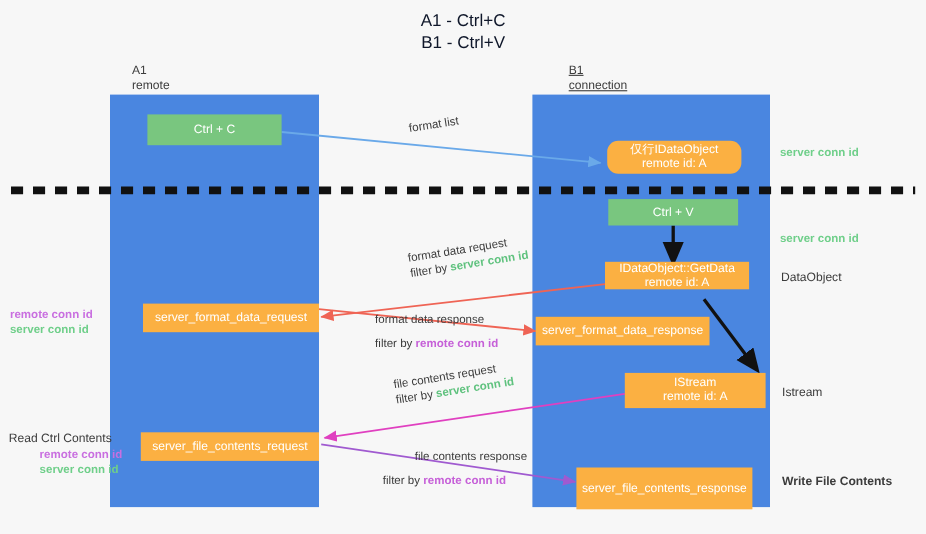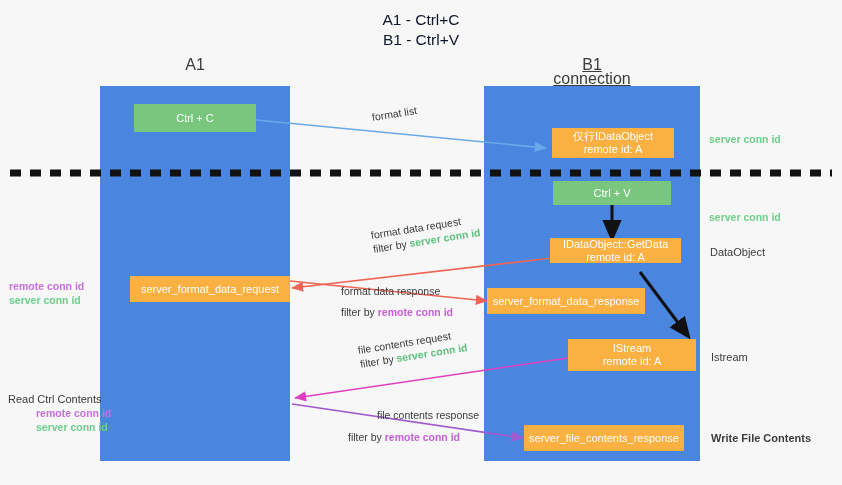--- a/index.html
+++ b/index.html
@@ -11,21 +11,21 @@
     position:relative;
     overflow:hidden;
   }
   #stage{position:absolute;inset:0;}
   svg.layer{position:absolute;left:0;top:0;width:842px;height:485px;pointer-events:none;}
 
   .lane{position:absolute;background:#4a86e0;}
   .lane-a{left:100px;top:86px;width:190px;height:375px;}
   .lane-b{left:484px;top:86px;width:216px;height:375px;}
 
-  .lane-head{position:absolute;text-align:center;font-size:16px;line-height:13.5px;color:#3c3c3c;}
+  .lane-head{position:absolute;font-size:11px;line-height:13.5px;color:#3c3c3c;}
   .lane-head .l1{display:block;}
   .lane-head .l2{display:block;}
 
   .title{position:absolute;left:0;top:10px;width:842px;text-align:center;
          font-size:15.5px;line-height:20px;color:#0f172a;}
 
   .node{position:absolute;box-sizing:border-box;
         display:flex;flex-direction:column;align-items:center;justify-content:center;
         color:#ffffff;font-size:11px;line-height:13px;text-align:center;}
   .node .ln{display:block;white-space:nowrap;}
@@ -48,20 +48,21 @@
 
 <div id="stage">
 
   <div class="title">
     <span>A1 - Ctrl+C</span><br>
     <span>B1 - Ctrl+V</span>
   </div>
 
   <div class="lane-head" style="left:120px;top:58px;width:150px;">
     <span class="l1">A1</span>
+    <span class="l2">remote</span>
   </div>
   <div class="lane-head" style="left:517px;top:58px;width:150px;text-decoration:underline;">
     <span class="l1">B1</span>
     <span class="l2">connection</span>
   </div>
 
   <div class="lane lane-a"></div>
   <div class="lane lane-b"></div>
 
   <svg class="layer">
@@ -101,22 +102,25 @@
   </svg>
 
   <div class="node green" style="left:134px;top:104px;width:122px;height:28px;">
     <span class="ln">Ctrl + C</span>
   </div>
 
   <div class="node orange" style="left:130px;top:276px;width:160px;height:26px;">
     <span class="ln">server_format_data_request</span>
   </div>
 
-
-  <div class="node orange" style="left:552px;top:128px;width:122px;height:30px;">
+  <div class="node orange" style="left:128px;top:393px;width:162px;height:26px;">
+    <span class="ln">server_file_contents_request</span>
+  </div>
+
+  <div class="node orange" style="left:552px;top:128px;width:122px;height:30px;border-radius:10px;">
     <span class="ln">仅行IDataObject</span>
     <span class="ln">remote id: A</span>
   </div>
 
   <div class="node green" style="left:553px;top:181px;width:118px;height:24px;">
     <span class="ln">Ctrl + V</span>
   </div>
 
   <div class="node orange" style="left:550px;top:238px;width:131px;height:25px;">
     <span class="ln">IDataObject::GetData</span>
@@ -125,21 +129,21 @@
 
   <div class="node orange" style="left:487px;top:288px;width:158px;height:26px;">
     <span class="ln">server_format_data_response</span>
   </div>
 
   <div class="node orange" style="left:568px;top:339px;width:128px;height:32px;">
     <span class="ln">IStream</span>
     <span class="ln">remote id: A</span>
   </div>
 
-  <div class="node orange" style="left:524px;top:425px;width:160px;height:26px;text-align:right;">
+  <div class="node orange" style="left:524px;top:425px;width:160px;height:38px;text-align:right;">
     <span class="ln">server_file_contents_response</span>
   </div>
 
   <div class="edge-label rot-up" style="left:373px;top:110px;">
     <span>format list</span>
   </div>
 
   <div class="edge-label" style="left:372px;top:228px;">
     <div class="rot-up" style="transform-origin:left center;">
       <div>format data request</div>

